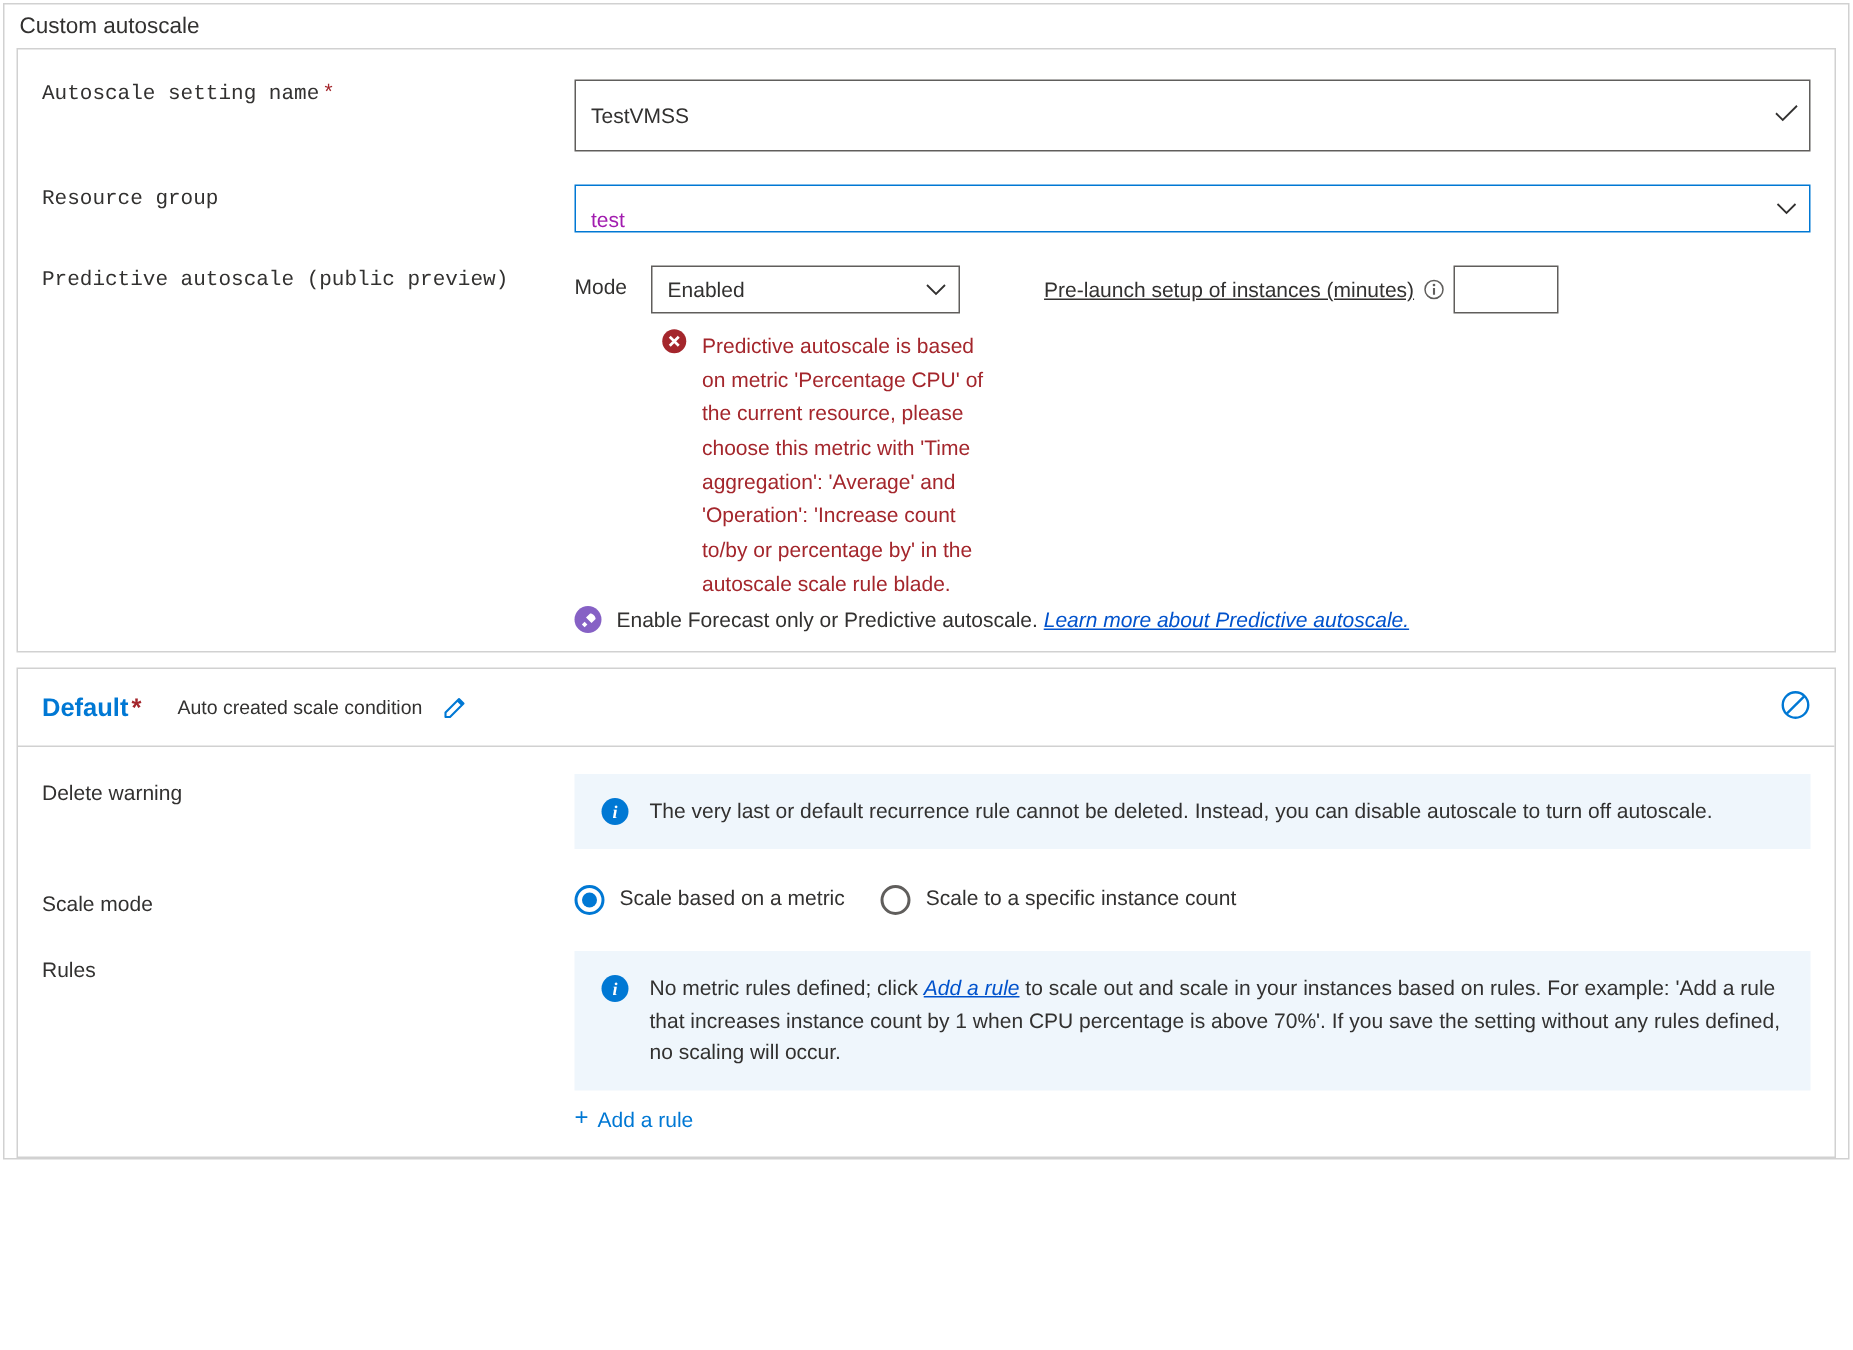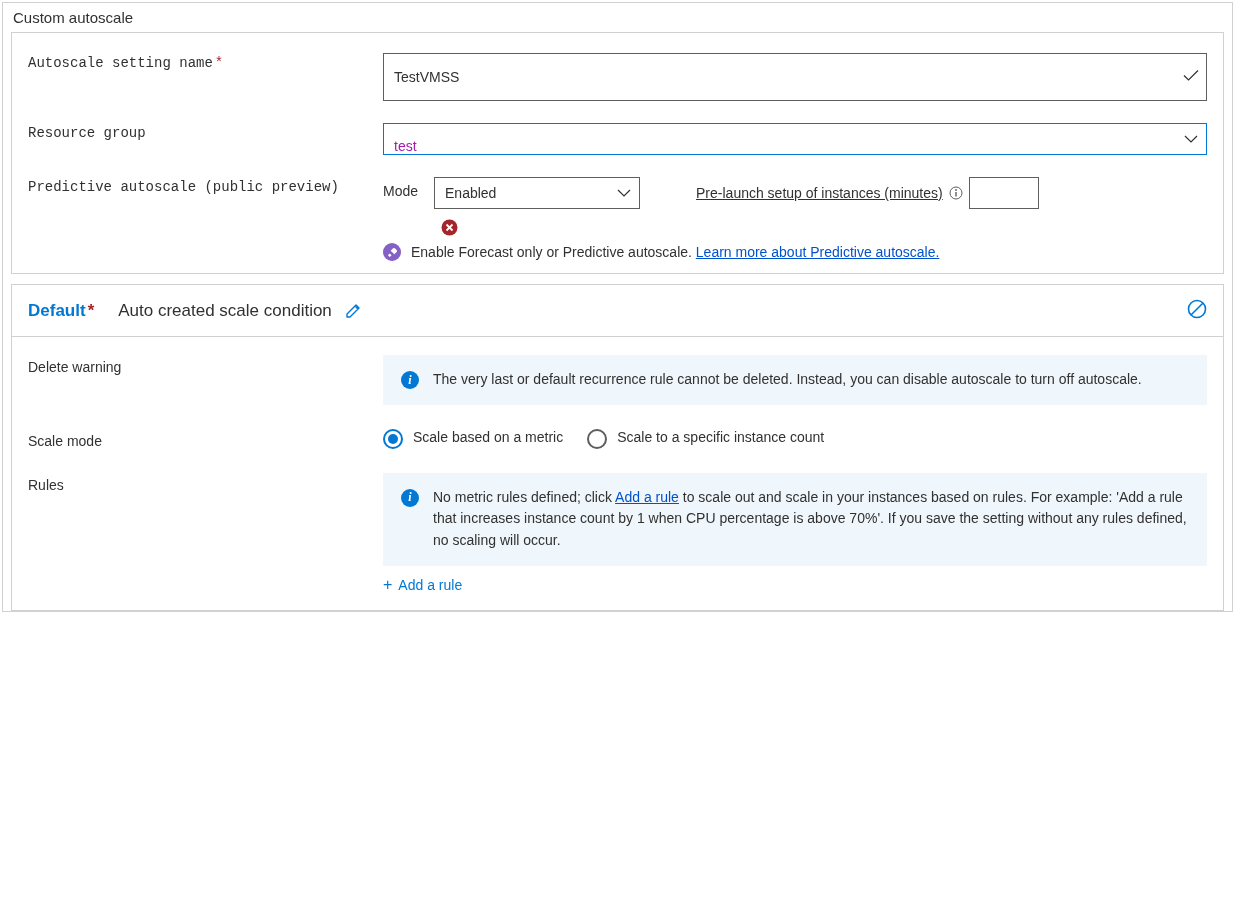--- a/index.html
+++ b/index.html
@@ -138,40 +138,40 @@
       width: 18px;
       height: 18px;
       border-radius: 50%;
       background: #8661c5;
       display: inline-flex;
       align-items: center;
       justify-content: center;
       color: #fff;
       flex-shrink: 0;
     }
-    .link { color: #0052cc; text-decoration: underline; cursor: pointer; }
+    .link { color: #0052cc; text-decoration: underline; cursor: pointer; font-style: italic; }
     .condition-panel {
       border: 1px solid #d1d1d1;
       margin: 4px 8px 0 8px;
     }
     .condition-header {
       display: flex;
       align-items: center;
       padding: 14px 16px;
       border-bottom: 1px solid #d1d1d1;
       gap: 12px;
     }
     .condition-title {
       color: #0078d4;
       font-weight: 600;
       font-size: 17px;
     }
     .condition-title .required { color: #a4262c; }
     .condition-subtitle {
-      font-size: 17px;
+      font-size: 13px;
       color: #323130;
       margin-left: 12px;
     }
     .pencil-btn { cursor: pointer; display: inline-flex; color: #0078d4; }
     .header-spacer { flex: 1; }
     .block-icon { cursor: pointer; color: #0078d4; }
     .condition-body { padding: 18px 16px 10px 16px; }
     .info-box {
       background: #eff6fc;
       padding: 14px 18px;
@@ -303,20 +303,21 @@
             <input type="text" class="small-input" value="" style="">
           </div>
         </div>
         <div class="error-block">
           <span>
             <svg width="17" height="17" viewBox="0 0 17 17">
                 <circle cx="8.5" cy="8.5" r="8" fill="#a4262c"></circle>
                 <path d="M5.5 5.5 L11.5 11.5 M11.5 5.5 L5.5 11.5" stroke="#fff" stroke-width="1.8"></path>
               </svg>
           </span>
+          <div class="error-text">Predictive autoscale is based on metric 'Percentage CPU' of the current resource, please choose this metric with 'Time aggregation': 'Average' and 'Operation': 'Increase count to/by or percentage by' in the autoscale scale rule blade.</div>
         </div>
       </div>
     </div>
 
     <div class="helper-row">
       <span class="rocket-badge">
         <svg width="11" height="11" viewBox="0 0 12 12">
             <path d="M7 1 C9 1 11 3 11 5 L8 8 L4 4 Z M3 7 L5 9 L3 11 L1 9 Z" fill="#fff"></path>
           </svg>
       </span>

